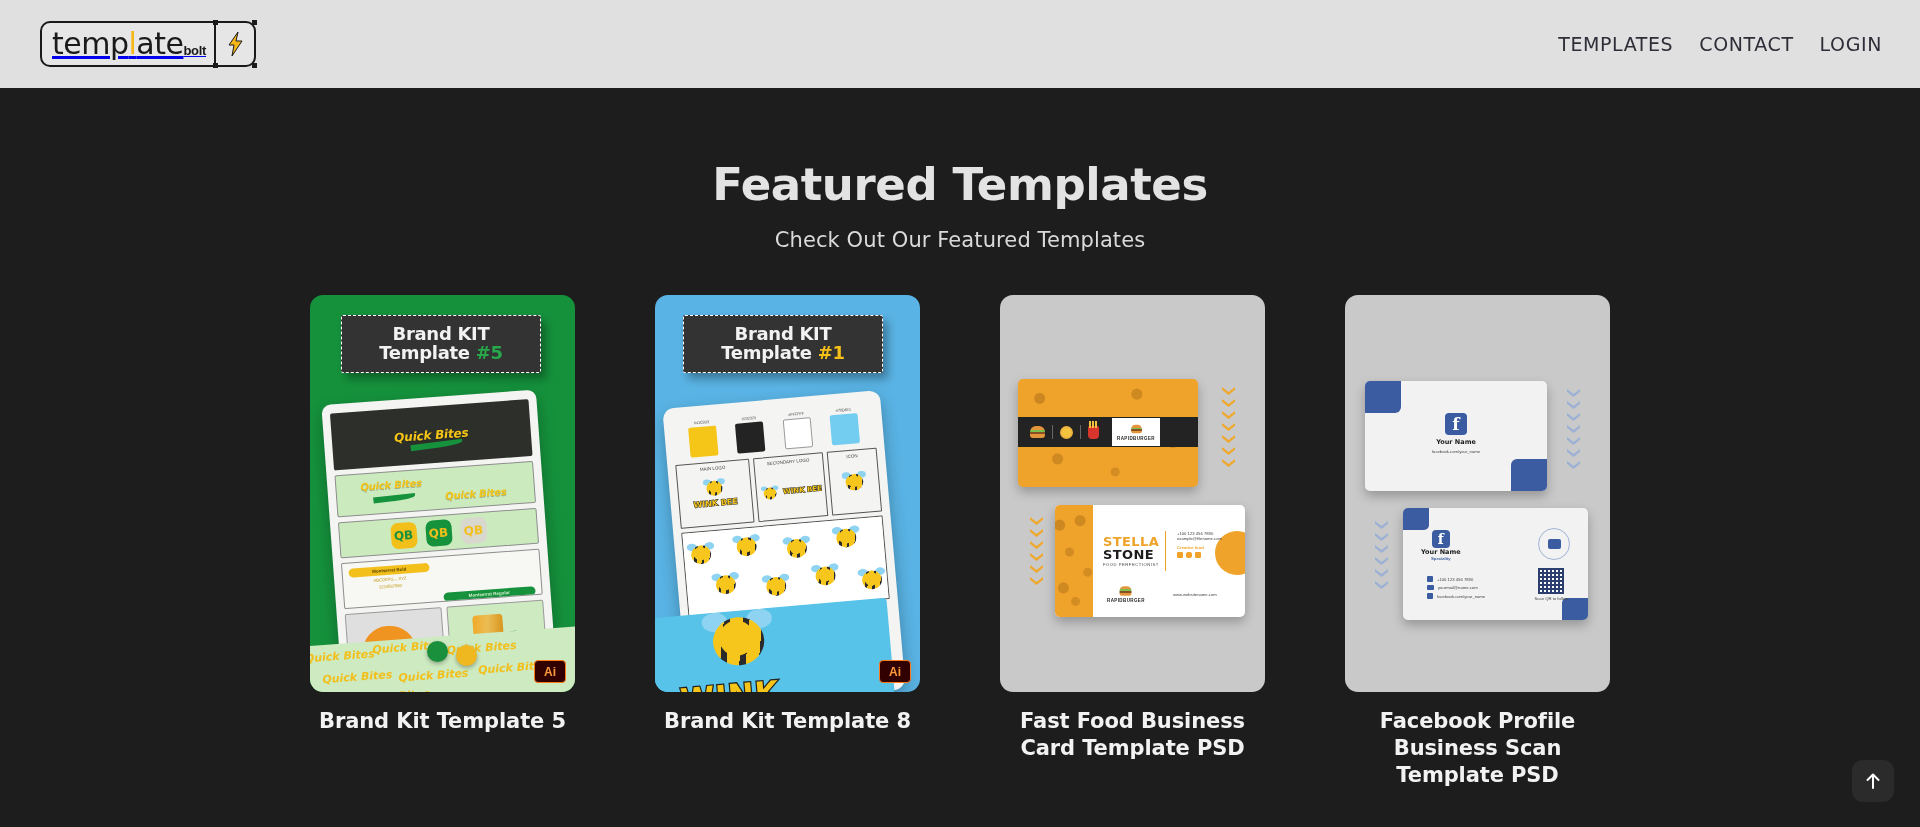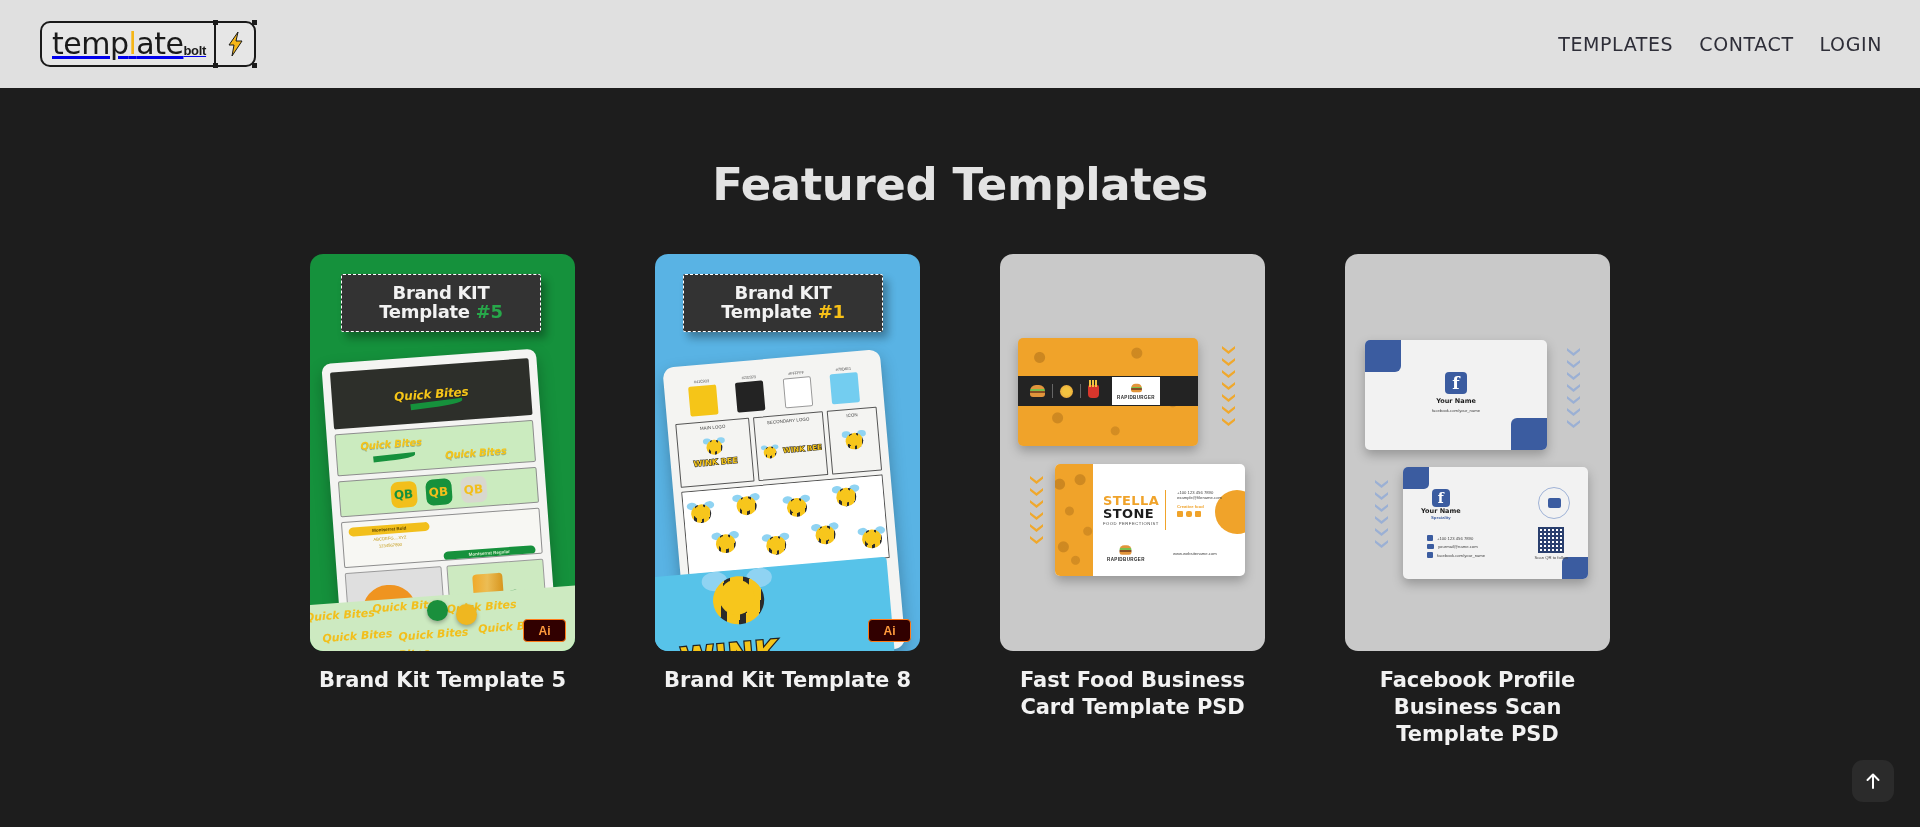--- a/index.html
+++ b/index.html
@@ -148,21 +148,21 @@
     font-weight: bold;
     color: #f2f2f2;
     line-height: 1.28;
     letter-spacing: -0.1px;
   }
 
   
   .ai-badge {
     position: absolute;
     right: 9px; bottom: 9px;
-    width: 43px; height: 23px;
+    width: 32px; height: 23px;
     background: #310000;
     border: 1.5px solid #ff7a18;
     border-radius: 4px;
     display: flex; align-items: center; justify-content: center;
     font-family: "Liberation Sans", sans-serif;
     font-size: 12px;
     font-weight: bold;
     color: #ff9a3c;
     line-height: 1;
     z-index: 30;
@@ -403,20 +403,21 @@
   <nav class="main-nav">
     <a class="nav-link" href="#">TEMPLATES</a>
     <a class="nav-link" href="#">CONTACT</a>
     <a class="nav-link" href="#">LOGIN</a>
   </nav>
 </header>
 
 <main class="page-body">
 
   <h1 class="section-title">Featured Templates</h1>
+  <p class="section-sub">Check Out Our Featured Templates</p>
 
   <div class="cards-row">
 
     <article class="template-card">
       <div class="card-thumb bg-green">
 
         <div class="sheet sheet1">
           <div class="row-dark">
             <span class="qb-label" style="font-size:12px;z-index:2">Quick Bites</span>
             <span class="leaf-swoosh" style="width:52px;left:78px;top:36px;transform:rotate(-3deg)"></span>

